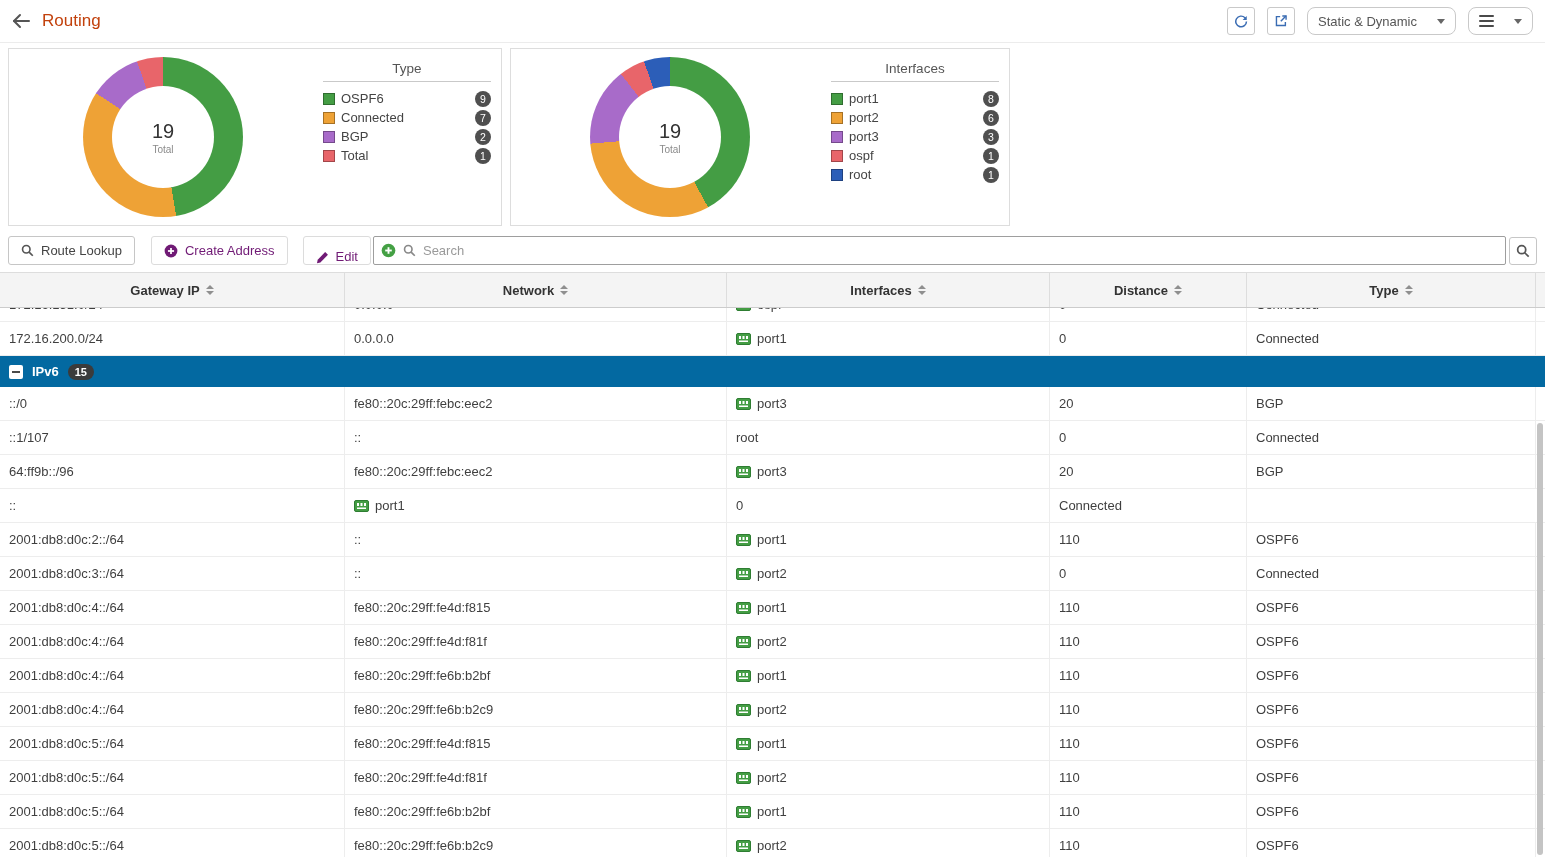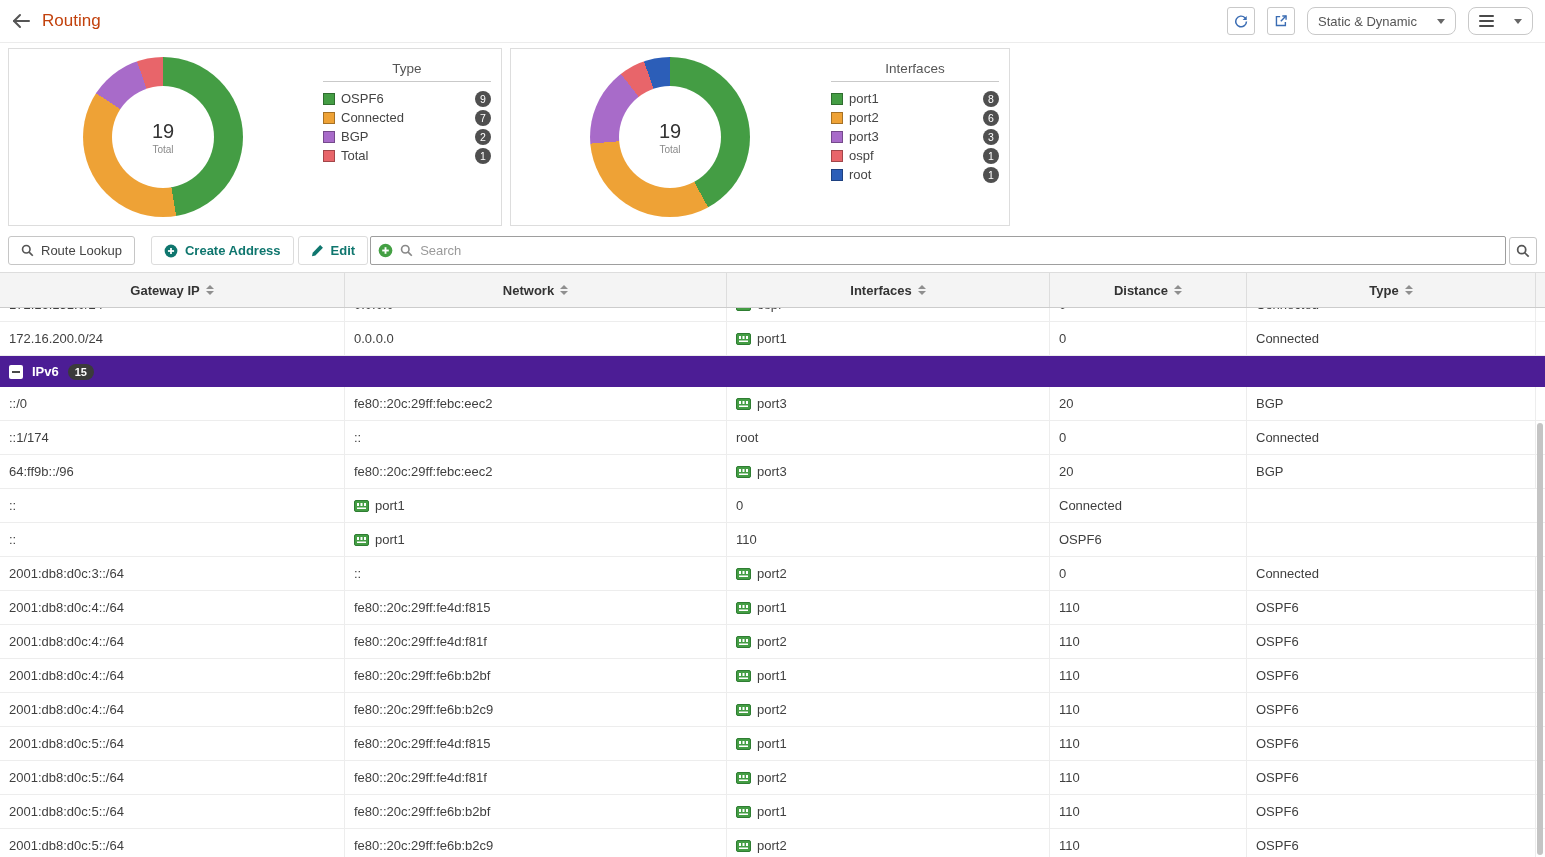--- a/index.html
+++ b/index.html
@@ -39,22 +39,22 @@
   .legend-item { display:flex; align-items:center; gap:6px; height:19px; cursor:pointer; }
   .swatch { width:12px; height:12px; flex:none; border:1px solid rgba(0,0,0,0.3); }
   .legend-label { font-size:13px; color:#444; }
   .legend-count { margin-left:auto; width:16px; height:16px; border-radius:50%; background:#4f4f4f;
     color:#fff; font-size:10.5px; display:flex; align-items:center; justify-content:center; }
 
   
   .toolbar { display:flex; align-items:center; padding:5px 8px 7px; }
   .btn { height:29px; display:inline-flex; align-items:center; gap:7px; padding:0 12px;
     background:#fff; border:1px solid #c6c6c6; border-radius:3px; font-size:13px; color:#444; white-space:nowrap; }
-  .btn.disabled { color:#0f766e; border-color:#dcdcdc;font-weight:bold; }
-  .ml16 { margin-left:16px; } .ml15 { margin-left:4px; }
+  .btn.disabled { color:#701a75; border-color:#dcdcdc; }
+  .ml16 { margin-left:16px; } .ml15 { margin-left:15px;align-items:flex-end; }
   .search-wrap { flex:1; display:flex; align-items:center; gap:7px; height:29px;
     border:1px solid #9e9e9e; border-radius:2px; padding:0 7px; background:#fff; margin-left:2px; }
   .search-wrap input { border:none; outline:none; flex:1; font-size:13px; font-family:inherit; color:#1d4ed8; }
   .search-wrap input::placeholder { color:#9a9a9a; }
   .search-btn { width:28px; height:28px; border:1px solid #c6c6c6; border-radius:3px; background:#fff;
     color:#555; display:flex; align-items:center; justify-content:center; margin-left:3px; flex:none; }
   .green { color:#44a044; }
 
   
   .table-region { --cols: 345px 382px 323px 197px 289px; }
@@ -66,21 +66,21 @@
   .sort i { display:block; width:0; height:0; border-left:4px solid transparent; border-right:4px solid transparent; }
   .sort .tu { border-bottom:4px solid #8f8f8f; }
   .sort .td2 { border-top:4px solid #8f8f8f; }
   .trow { height:34px; display:grid; grid-template-columns:var(--cols);
     border-bottom:1px solid #ededed; font-size:13px; color:#3f3f3f; background:#fff; }
   .td { height:100%; display:flex; align-items:center; padding-left:9px; gap:6px;
     border-right:1px solid #ededed; overflow:hidden; white-space:nowrap; }
   .partial-clip { height:14px; overflow:hidden; position:relative; }
   .partial-clip .trow { position:relative; top:-20px; }
   .port-icon { display:inline-flex; flex:none; }
-  .section-bar { height:31px; background:#4c1d95; color:#fff; display:flex; align-items:center;
+  .section-bar { height:31px; background:#0369a1; color:#fff; display:flex; align-items:center;
     gap:9px; padding-left:9px; cursor:pointer; }
   .collapse { width:14px; height:14px; background:#fff; border-radius:2px; position:relative; flex:none; }
   .collapse::after { content:""; position:absolute; left:3px; right:3px; top:6px; height:2px; background:#4a4a4a; }
   .section-label { font-size:13px; font-weight:bold; }
   .section-count { background:#3b3b3b; border-radius:9px; padding:2px 7px; font-size:11px; font-weight:bold; }
   .scroll-thumb { position:absolute; right:2px; top:423px; width:6px; height:432px;
     background:#c4c4c4; border-radius:3px; }
 </style>
 </head>
 <body>
@@ -370,21 +370,21 @@
               <rect x="3" y="7.5" width="9" height="1.5" fill="#fff"></rect>
             </svg>
           </span>
           <span>port3</span>
         </div>
         <div class="td">20</div>
         <div class="td">BGP</div>
       </div>
 
       <div class="trow">
-        <div class="td">::1/174</div>
+        <div class="td">::1/107</div>
         <div class="td">::</div>
         <div class="td">
 
           <span>root</span>
         </div>
         <div class="td">0</div>
         <div class="td">Connected</div>
       </div>
 
       <div class="trow">
@@ -418,20 +418,21 @@
               <rect x="3" y="7.5" width="9" height="1.5" fill="#fff"></rect>
             </svg>
           </span>
           <span>port1</span>
         </div>
         <div class="td">0</div>
         <div class="td">Connected</div>
       </div>
 
       <div class="trow">
+        <div class="td">2001:db8:d0c:2::/64</div>
         <div class="td">::</div>
         <div class="td">
           <span class="port-icon">
             <svg width="15" height="12" viewBox="0 0 15 12">
               <rect x="0.5" y="0.5" width="14" height="11" rx="1.5" fill="#449d44" stroke="#2e7d32"></rect>
               <rect x="3" y="3" width="2" height="3" fill="#fff"></rect>
               <rect x="6.5" y="3" width="2" height="3" fill="#fff"></rect>
               <rect x="10" y="3" width="2" height="3" fill="#fff"></rect>
               <rect x="3" y="7.5" width="9" height="1.5" fill="#fff"></rect>
             </svg>

